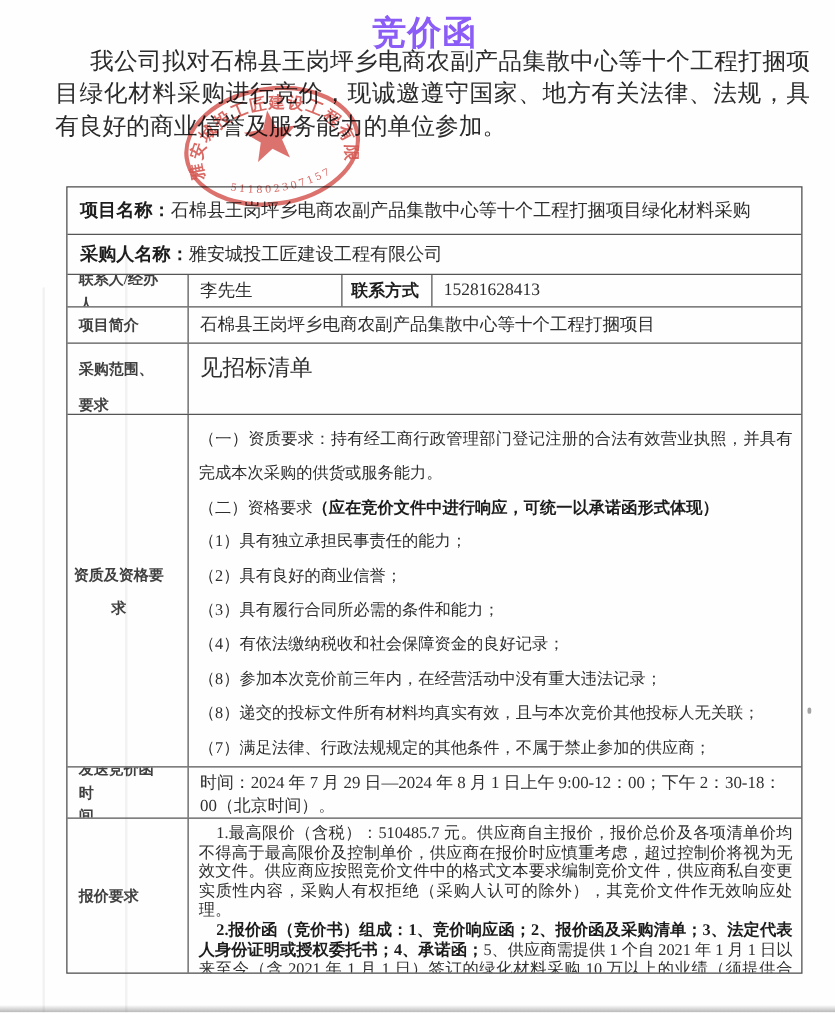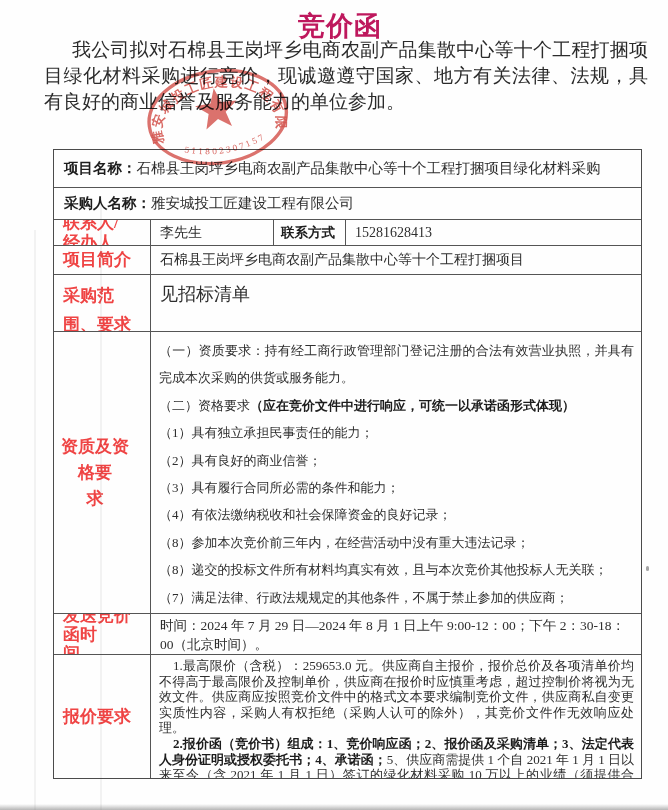--- a/index.html
+++ b/index.html
@@ -5,43 +5,43 @@
   html,body{margin:0;padding:0;}
   body{width:668px;height:810px;overflow:hidden;background:#ffffff;}
   .page{
     position:relative;width:668px;height:810px;overflow:hidden;
     font-family:"Liberation Serif","DejaVu Serif",serif;
     color:#2f2f2f;background:#fefefe;
   }
   
   .doc-title{
     position:absolute;top:8px;left:26px;width:628px;
-    text-align:center;font-size:27px;font-weight:bold;color:#be185d;
+    text-align:center;font-size:27px;font-weight:bold;color:#8b5cf6;
     letter-spacing:1px;
   }
   .intro{
     position:absolute;top:37px;left:44px;width:604px;
     font-size:19px;line-height:26px;text-align:justify;
     text-indent:28px;color:#2b2b2b;
   }
   
   .tbl{
     position:absolute;left:53px;top:120px;width:589px;
     border:1.2px solid rgba(55,55,55,.9);
     box-sizing:border-box;
     font-size:14px;color:#2e2e2e;margin-top:29px;
   }
   .row{display:flex;box-sizing:border-box;border-top:1px solid rgba(55,55,55,.85);}
   .row.first{border-top:none;}
   .cell{box-sizing:border-box;overflow:hidden;}
   .lab{
     width:97px;flex:none;border-right:1px solid rgba(55,55,55,.85);
-    font-weight:bold;color:#ef4444;
+    font-weight:bold;color:#404040;
     display:flex;align-items:center;padding-left:9px;padding-right:18px;
-    white-space:pre-line;line-height:20px;font-size:17px;
+    white-space:pre-line;line-height:20px;font-size:12px;
   }
   .val{flex:1;display:flex;align-items:center;padding-left:9px;padding-right:6px;}
   .h-r1{height:37px;} .h-r2{height:32px;} .h-r3{height:26px;} .h-r4{height:29px;}
   .h-r5{height:57px;} .h-r6{height:49px;} .h-r7{height:282px;} .h-r8{height:41px;}
   .h-r9{height:124px;}
   .full{flex:1;display:flex;align-items:center;padding-left:10px;font-size:14.5px;}
   .full b{font-weight:bold;color:#1d1d1d;}
   .c-mid{width:123px;flex:none;border-right:1px solid rgba(55,55,55,.85);
          display:flex;align-items:center;padding-left:9px;text-align:center;}
   .c-lab2{width:72px;flex:none;border-right:1px solid rgba(55,55,55,.85);
@@ -140,21 +140,21 @@
 
     <div class="row h-r8">
       <div class="cell lab" style="line-height:19px;">发送竞价函时
 间</div>
       <div class="cell val v-center time-val" style="justify-content:center;">时间：2024 年 7 月 29 日—2024 年 8 月 1 日上午 9:00-12：00；下午 2：30-18：00（北京时间）。</div>
     </div>
 
     <div class="row h-r9">
       <div class="cell lab">报价要求</div>
       <div class="cell val quote-val">
-        <p>1.最高限价（含税）：259653.0 元。供应商自主报价，报价总价及各项清单价均不得高于最高限价及控制单价，供应商在报价时应慎重考虑，超过控制价将视为无效文件。供应商应按照竞价文件中的格式文本要求编制竞价文件，供应商私自变更实质性内容，采购人有权拒绝（采购人认可的除外），其竞价文件作无效响应处理。</p>
+        <p>1.最高限价（含税）：510485.7 元。供应商自主报价，报价总价及各项清单价均不得高于最高限价及控制单价，供应商在报价时应慎重考虑，超过控制价将视为无效文件。供应商应按照竞价文件中的格式文本要求编制竞价文件，供应商私自变更实质性内容，采购人有权拒绝（采购人认可的除外），其竞价文件作无效响应处理。</p>
         <p><b>2.报价函（竞价书）组成：1、竞价响应函；2、报价函及采购清单；3、法定代表人身份证明或授权委托书；4、承诺函；</b><span>5、供应商需提供 1 个自 2021 年 1 月 1 日以来至今（含 2021 年 1 月 1 日）签订的绿化材料采购 10 万以上的业绩（须提供合同，业绩时间以合同签订时间为准，若合同文件无法反映工程合同金额须提供业主证明或结算</span></p>
       </div>
     </div>
 
   </div>
 
   <svg class="stamp" viewBox="0 0 160 112" xmlns="http://www.w3.org/2000/svg">
     <g fill="none">
       <ellipse cx="80" cy="54" rx="69" ry="46" stroke="#d0423b" stroke-width="3.4" opacity=".85"></ellipse>
       <path id="sealTopArc" d="M 24,74 A 58,40 0 1 1 136,74" fill="none"></path>

